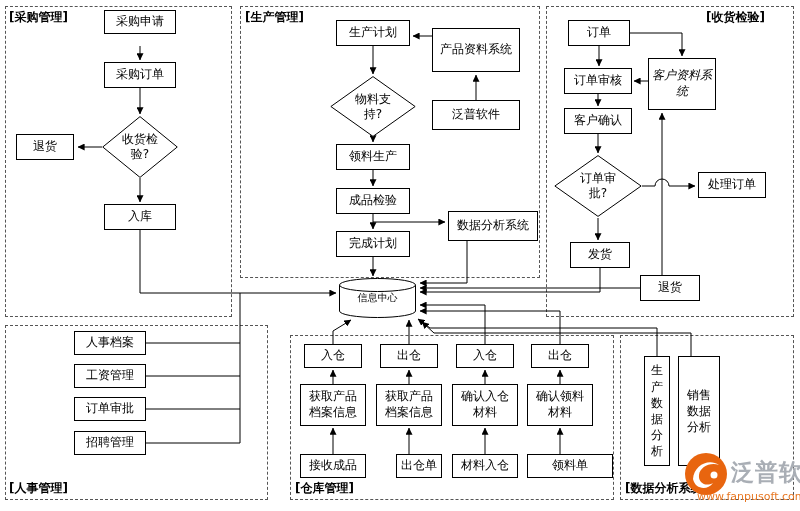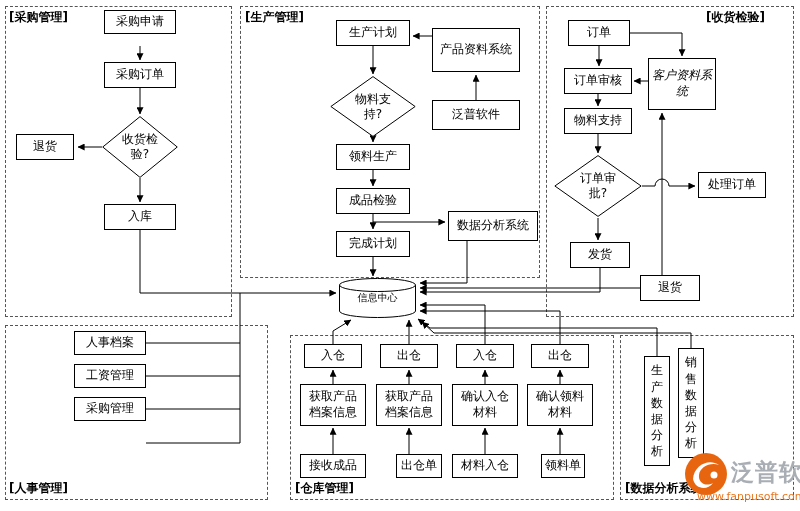--- a/index.html
+++ b/index.html
@@ -128,52 +128,53 @@
   </div>
   <div class="node" style="left:432px;top:100px;width:88px;height:30px">泛普软件</div>
   <div class="node" style="left:336px;top:144px;width:74px;height:26px">领料生产</div>
   <div class="node" style="left:336px;top:188px;width:74px;height:26px">成品检验</div>
   <div class="node" style="left:336px;top:231px;width:74px;height:26px">完成计划</div>
   <div class="node" style="left:448px;top:211px;width:90px;height:30px">数据分析系统</div>
 
   <div class="node" style="left:568px;top:20px;width:62px;height:26px">订单</div>
   <div class="node" style="left:564px;top:68px;width:68px;height:26px">订单审核</div>
   <div class="node wrap4" style="left:648px;top:58px;width:68px;height:52px">客户资料系统</div>
-  <div class="node" style="left:564px;top:108px;width:68px;height:26px">物料支持</div>
+  <div class="node" style="left:564px;top:108px;width:68px;height:26px">客户确认</div>
   <div class="diamond" style="left:554px;top:155px;width:88px;height:62px">
     <svg viewBox="0 0 100 100" preserveAspectRatio="none">
         <polygon points="50,1 99,50 50,99 1,50" fill="#fff" stroke="#000" stroke-width="1" vector-effect="non-scaling-stroke"></polygon>
       </svg>
     <span class="dtext" style="padding:0 25px">订单审批?</span>
   </div>
   <div class="node" style="left:698px;top:172px;width:68px;height:26px">处理订单</div>
   <div class="node" style="left:570px;top:242px;width:60px;height:26px">发货</div>
   <div class="node" style="left:640px;top:275px;width:60px;height:26px">退货</div>
 
   <div class="cyl-label">信息中心</div>
 
   <div class="node" style="left:74px;top:331px;width:72px;height:24px">人事档案</div>
   <div class="node" style="left:74px;top:364px;width:72px;height:24px">工资管理</div>
-  <div class="node" style="left:74px;top:397px;width:72px;height:24px">采购管理</div>
+  <div class="node" style="left:74px;top:397px;width:72px;height:24px">订单审批</div>
+  <div class="node" style="left:74px;top:431px;width:72px;height:24px">招聘管理</div>
 
   <div class="node" style="left:304px;top:344px;width:58px;height:24px">入仓</div>
   <div class="node" style="left:380px;top:344px;width:58px;height:24px">出仓</div>
   <div class="node" style="left:456px;top:344px;width:58px;height:24px">入仓</div>
   <div class="node" style="left:531px;top:344px;width:58px;height:24px">出仓</div>
   <div class="node" style="left:300px;top:384px;width:66px;height:42px">获取产品档案信息</div>
   <div class="node" style="left:376px;top:384px;width:66px;height:42px">获取产品档案信息</div>
   <div class="node" style="left:452px;top:384px;width:66px;height:42px">确认入仓材料</div>
   <div class="node" style="left:527px;top:384px;width:66px;height:42px">确认领料材料</div>
   <div class="node" style="left:300px;top:454px;width:66px;height:24px">接收成品</div>
   <div class="node" style="left:396px;top:454px;width:46px;height:24px">出仓单</div>
   <div class="node" style="left:452px;top:454px;width:66px;height:24px">材料入仓</div>
-  <div class="node" style="left:541px;top:454px;width:44px;height:24px">领料单</div>
+  <div class="node" style="left:527px;top:454px;width:86px;height:24px">领料单</div>
 
   <div class="node vnode" style="left:644px;top:356px;width:26px;height:110px">生产数据分析</div>
-  <div class="node vnode" style="left:678px;top:348px;width:26px;height:110px">销售数据分析</div>
+  <div class="node vnode" style="left:678px;top:356px;width:42px;height:110px">销售数据分析</div>
 
   <div class="watermark">
     <span class="wm-logo">
       <svg width="44" height="44" viewBox="0 0 44 44" xmlns="http://www.w3.org/2000/svg">
         <circle cx="22" cy="22" r="21" fill="#e8650f"></circle>
         <path d="M9,27 C10,13 25,6 35,13 C26,10 16,15 15,23 C14,31 22,35 29,31 C23,39 11,37 9,27 Z" fill="#fff"></path>
         <circle cx="30" cy="23" r="3.5" fill="#fff"></circle>
       </svg>
     </span>
     <div class="wm-brand">泛普软件</div>

